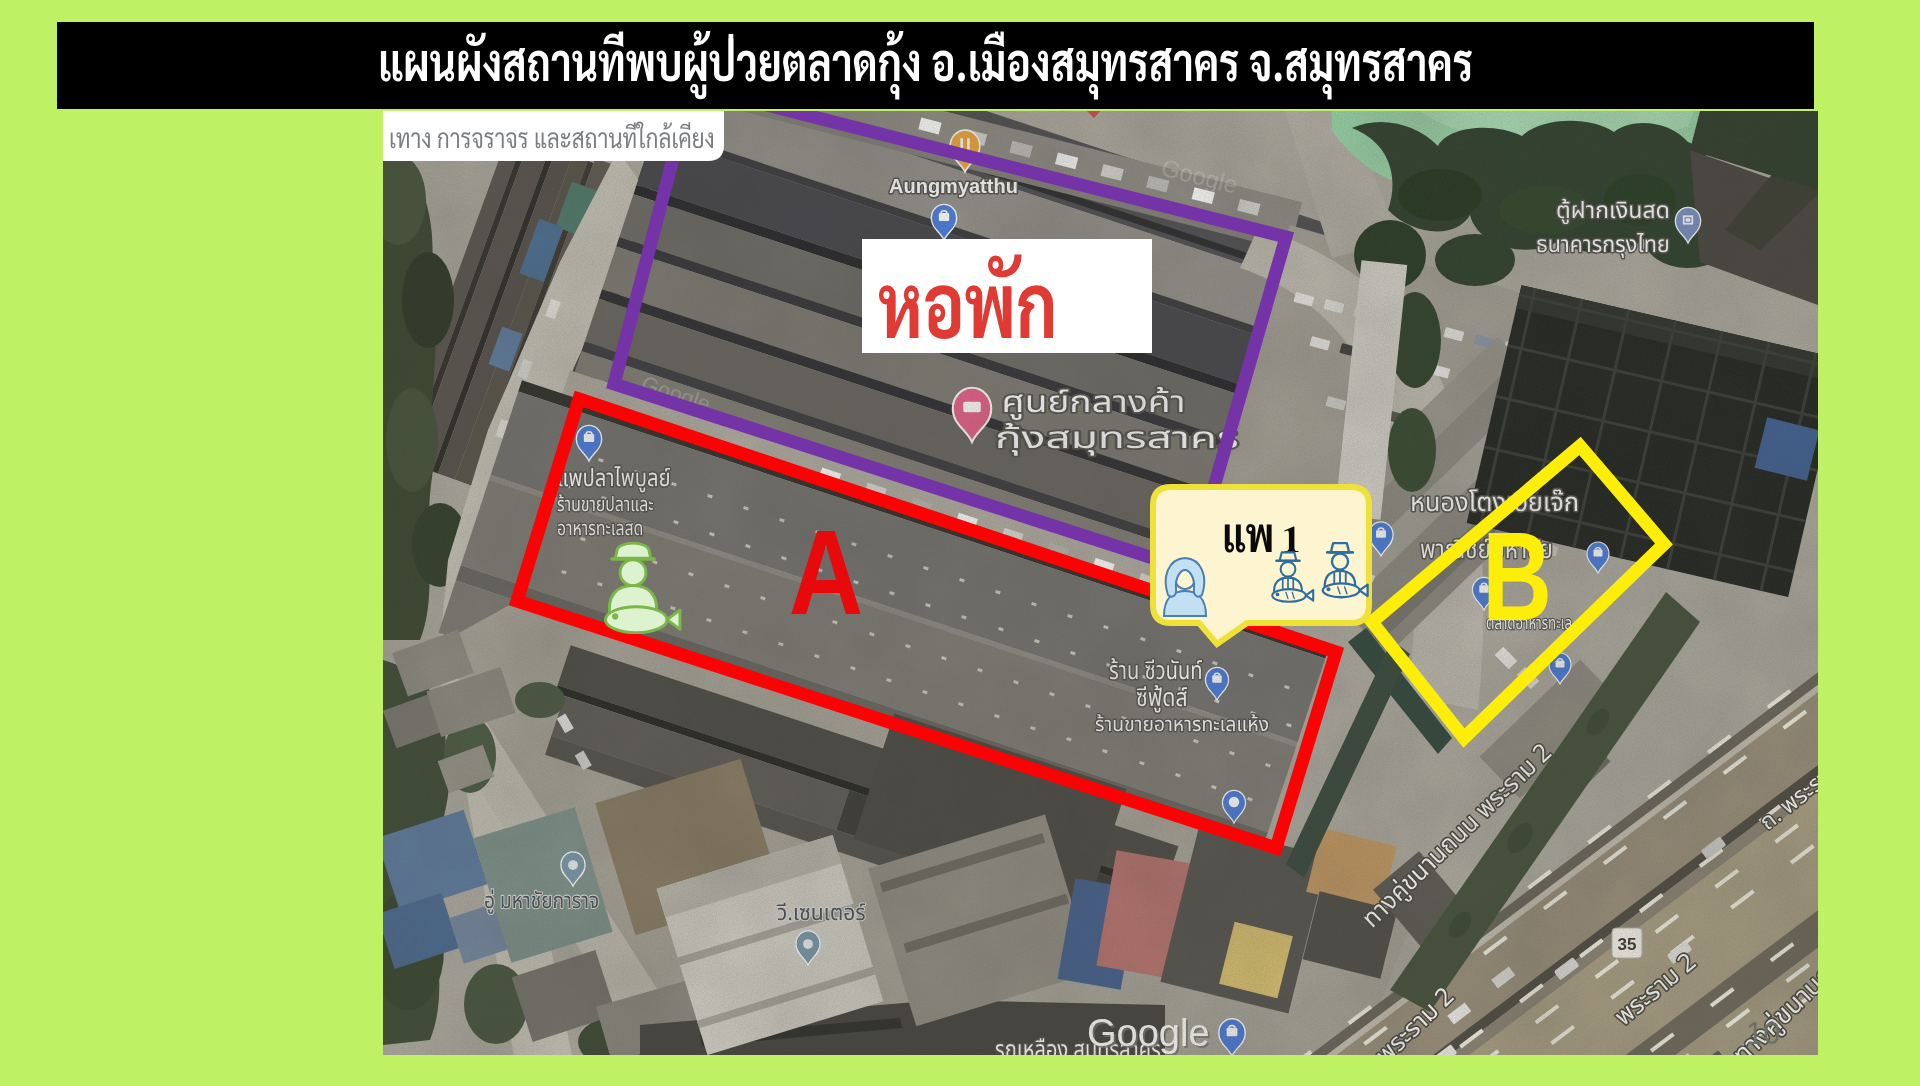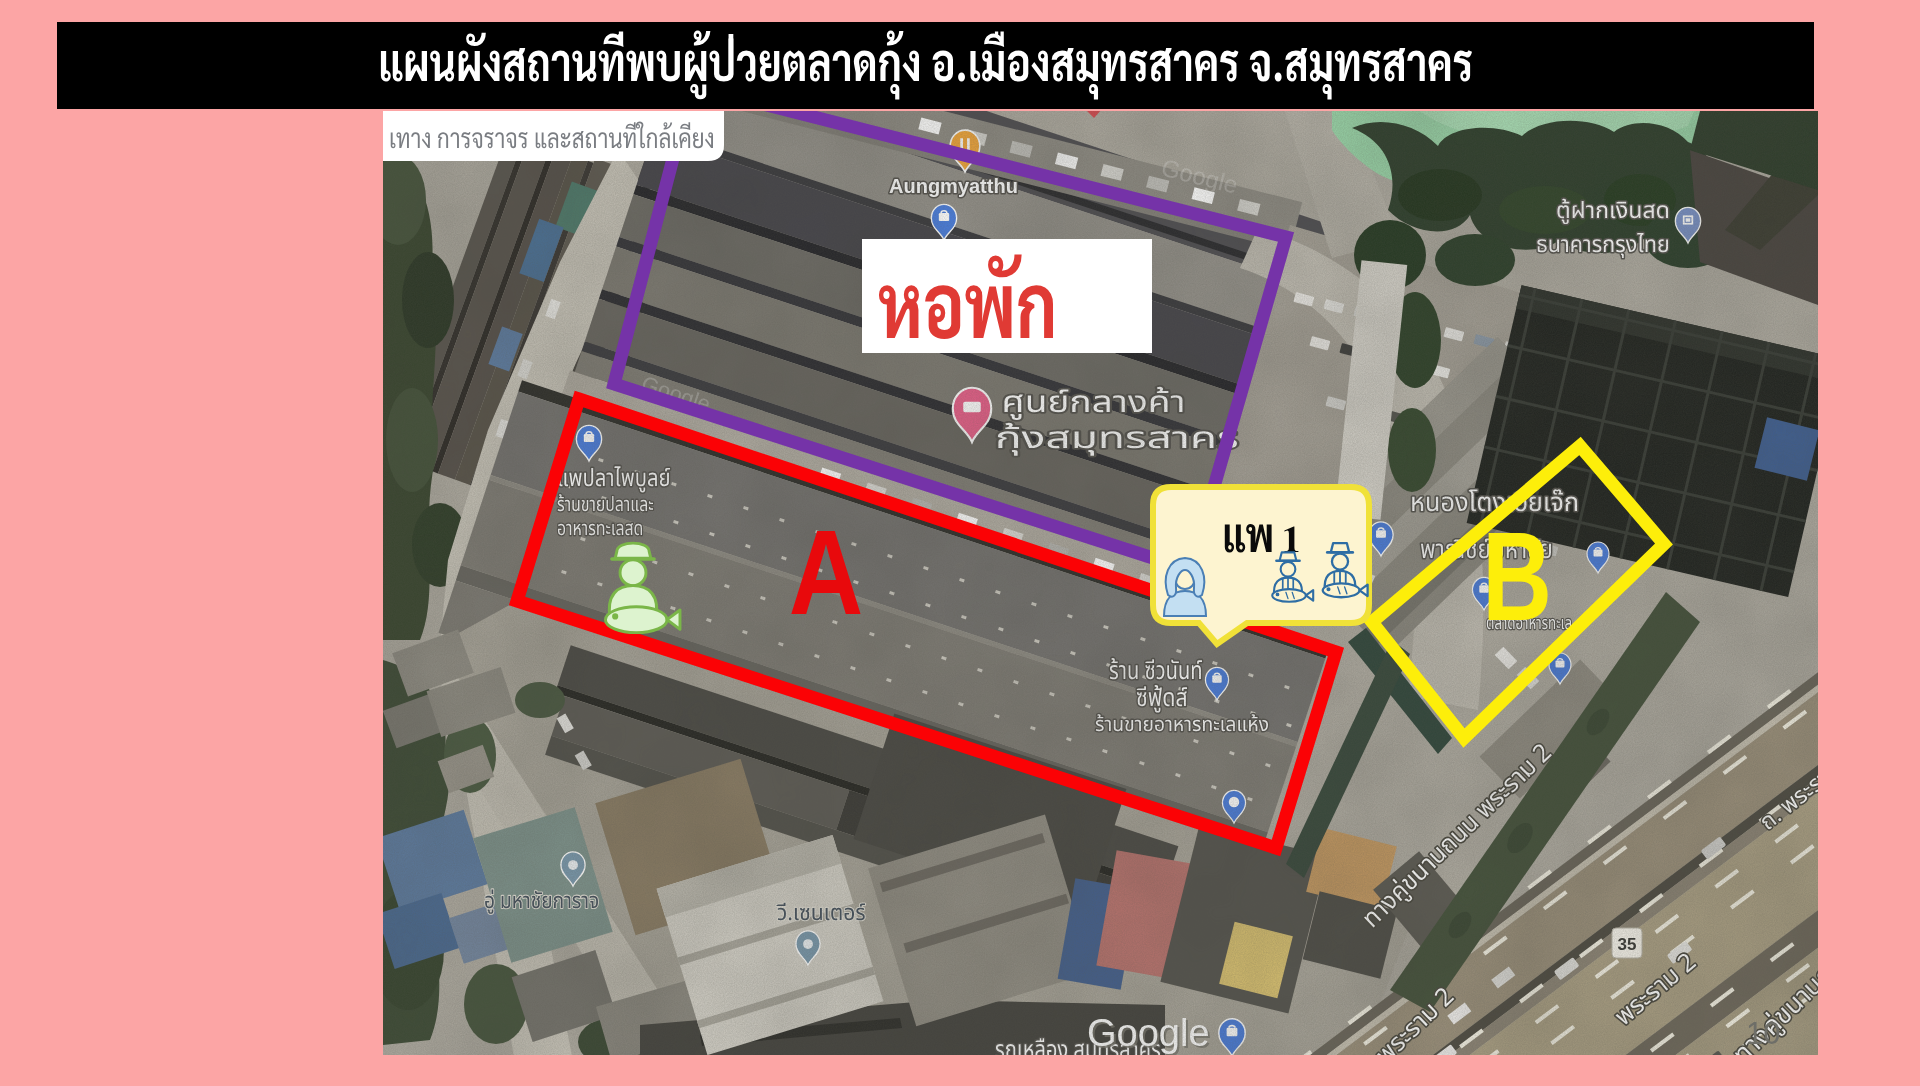--- a/index.html
+++ b/index.html
@@ -1,14 +1,14 @@
 <!DOCTYPE html>
 <html><head><meta charset="utf-8"><style>
 html,body{margin:0;padding:0;background:#fff;}
-.page{position:relative;width:1920px;height:1086px;overflow:hidden;background:#fca5a5;font-family:"Liberation Sans",sans-serif;}
+.page{position:relative;width:1920px;height:1086px;overflow:hidden;background:#bef264;font-family:"Liberation Sans",sans-serif;}
 </style></head><body>
 <div class="page">
 <svg width="1920" height="1086" viewBox="0 0 1920 1086">
 <defs>
         <clipPath id="mapclip">
           <rect x="383" y="111" width="1435" height="944"></rect>
         </clipPath>
         <filter id="grain" x="0" y="0" width="100%" height="100%">
           <feTurbulence type="fractalNoise" baseFrequency="0.9" numOctaves="2" result="n"></feTurbulence>
           <feColorMatrix in="n" type="matrix" values="0 0 0 0 0.1  0 0 0 0 0.1  0 0 0 0 0.08  0 0 0 0.6 0"></feColorMatrix>

